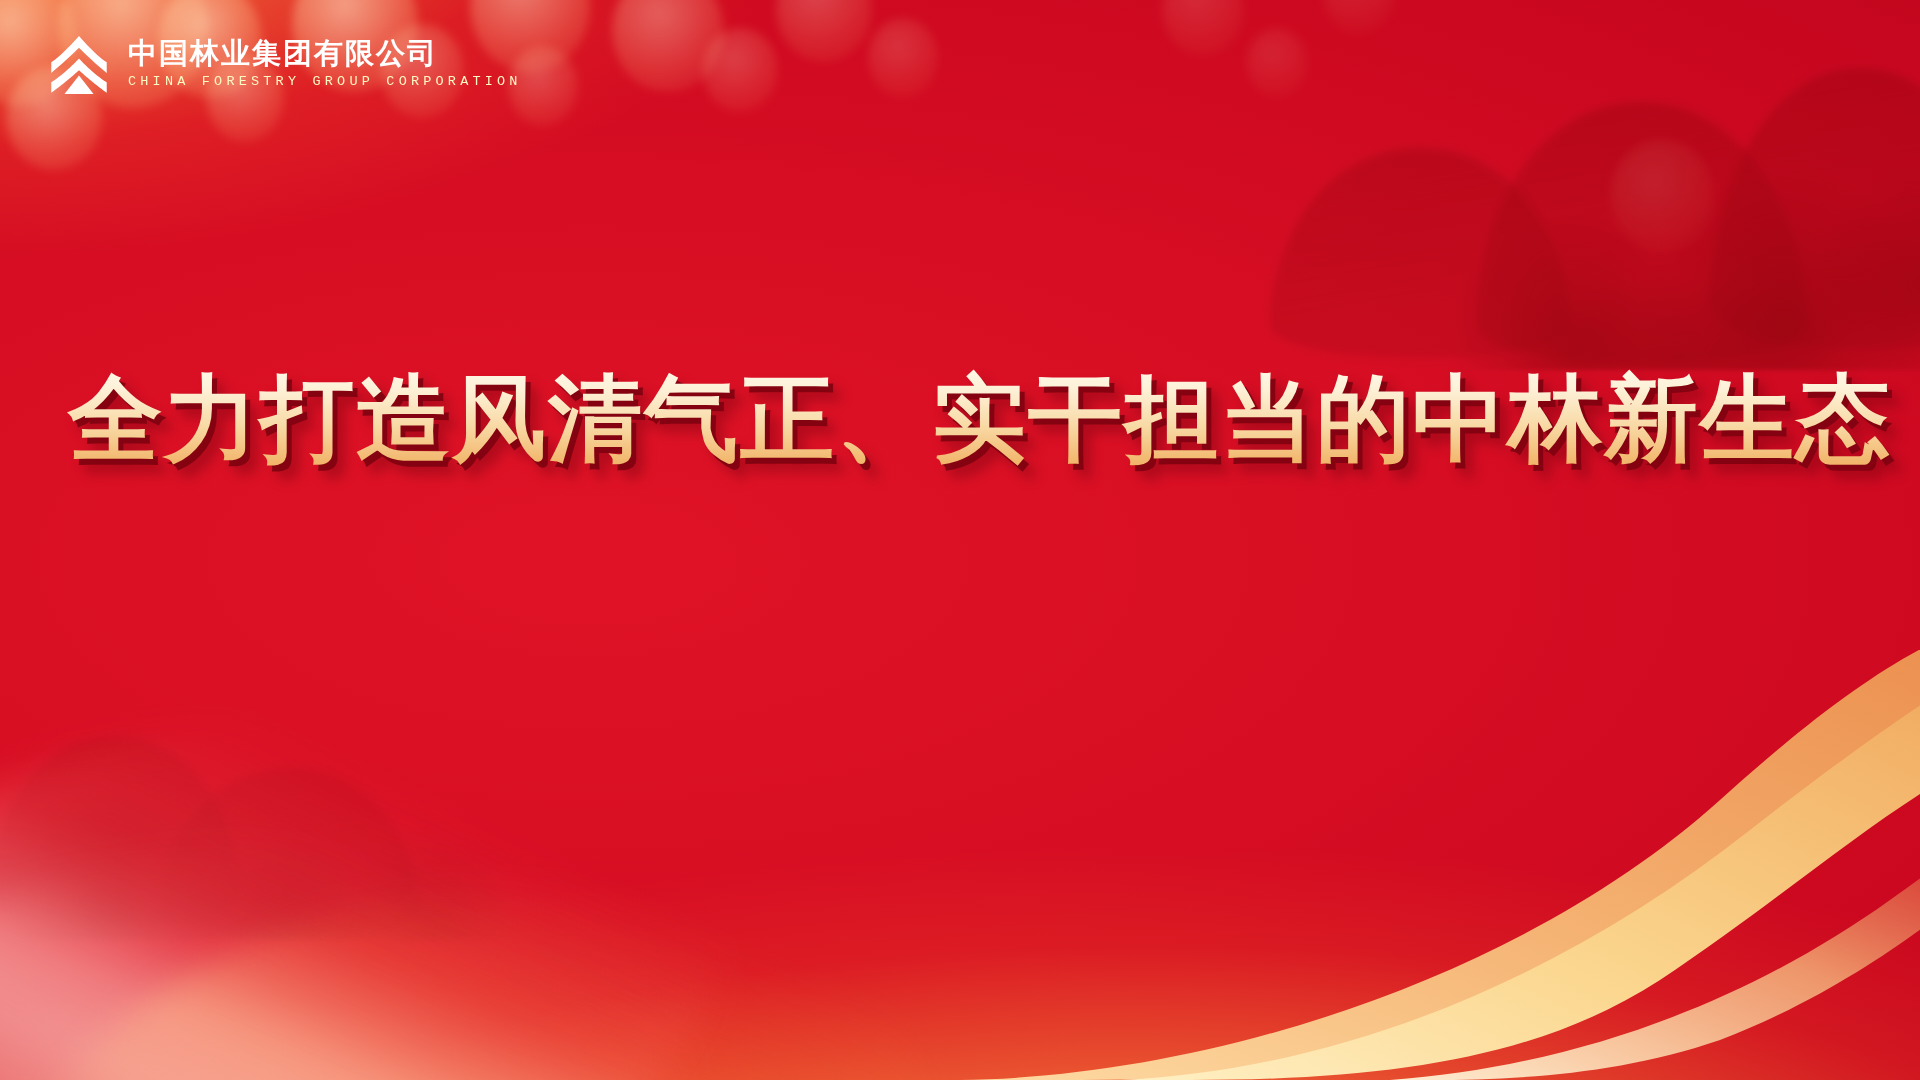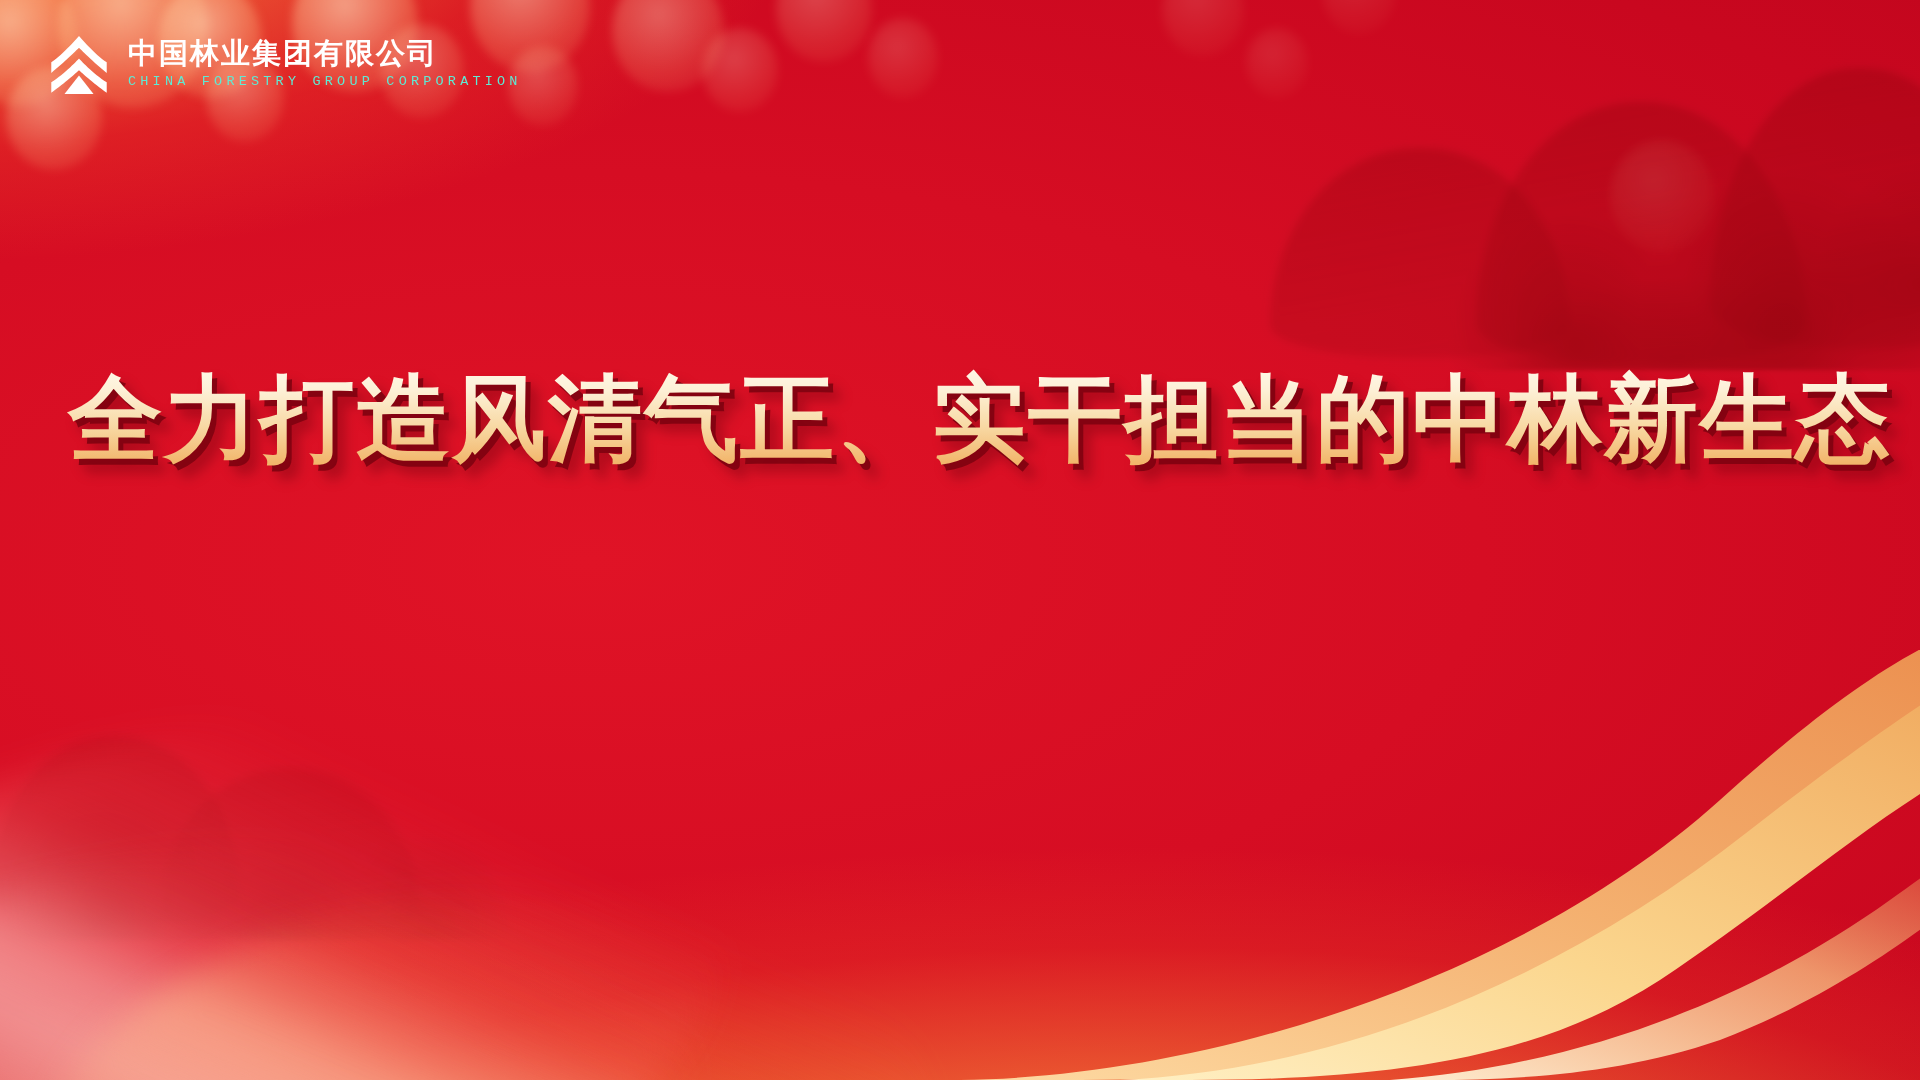--- a/index.html
+++ b/index.html
@@ -138,21 +138,21 @@
   .logo-text { display: flex; flex-direction: column; gap: 5px; }
   .logo-cn {
     color: #FFFFFF;
     font-size: 29px;
     font-weight: 700;
     letter-spacing: 2px;
     line-height: 1;
     white-space: nowrap;
   }
   .logo-en {
-    color: #5eead4;
+    color: #fef9c3;
     font-size: 13.5px;
     font-weight: 400;
     letter-spacing: 4.2px;
     line-height: 1;
     white-space: nowrap;
   }
 
   
   .headline {
     position: absolute;

